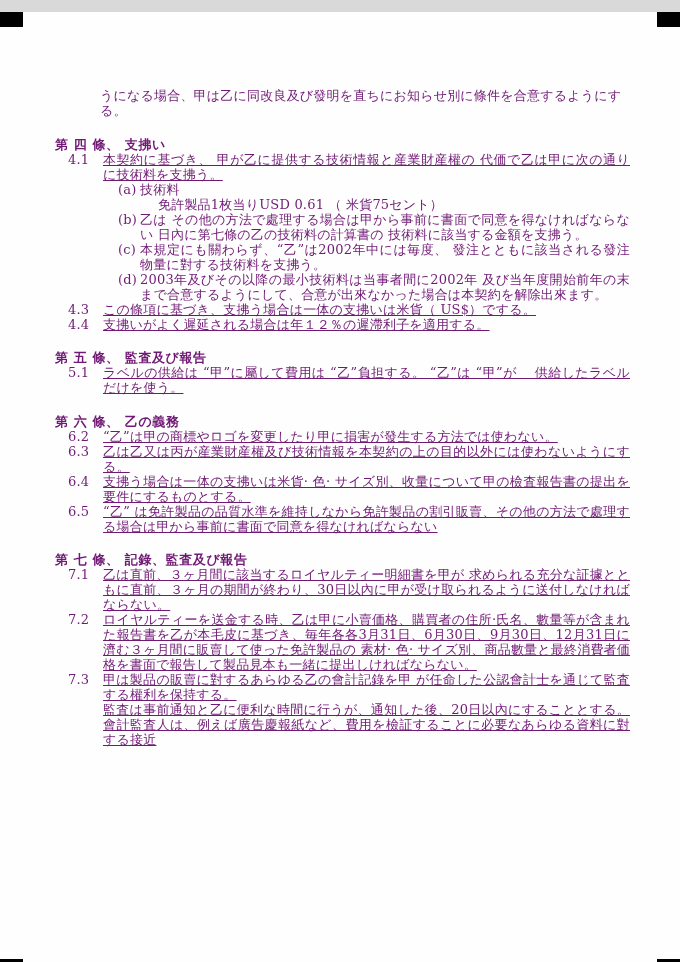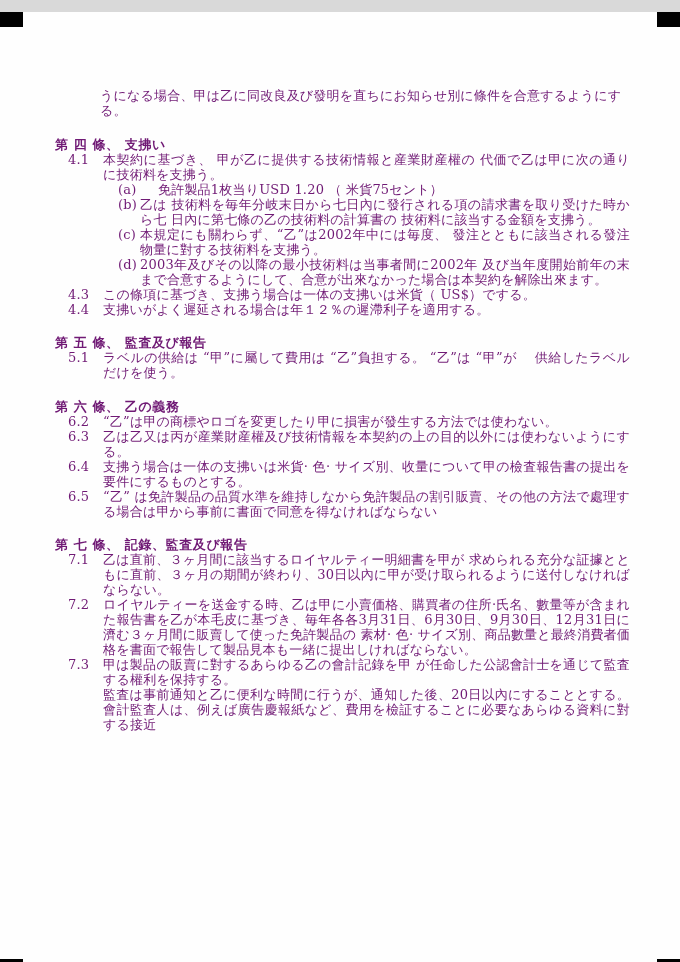--- a/index.html
+++ b/index.html
@@ -41,21 +41,21 @@
     font-weight: bold;
     margin-top: 18.5px;
     letter-spacing: 0.6px;
   }
   .item { display: flex; gap: 13px; }
   .item-label {
     flex: 0 0 35px;
     padding-left: 13px;
   }
   .item-body { flex: 1; min-width: 0; }
-  .item-text { text-align: justify; }
+  .item-text { text-align: justify; text-decoration: underline; }
   .subitem { display: flex; }
   .subitem-label {
     flex: 0 0 37px;
     padding-left: 15px;
   }
   .subitem-body { flex: 1; min-width: 0; }
   .subitem-text { text-align: justify; }
   .subitem-text.indent { padding-left: 18px; }
 </style>
 </head>
@@ -71,27 +71,28 @@
     <div class="carryover">うになる場合、甲は乙に同改良及び發明を直ちにお知らせ別に條件を合意するようにする。</div>
     <div>
         <div class="section-heading">第 四 條、 支拂い</div>
         <div class="item">
           <div class="item-label">4.1</div>
           <div class="item-body">
             <div class="item-text">本契約に基づき、 甲が乙に提供する技術情報と産業財産權の 代価で乙は甲に次の通りに技術料を支拂う。</div>
             <div class="subitem">
               <div class="subitem-label">(a)</div>
               <div class="subitem-body">
-                <div class="subitem-text indent">免許製品1枚当りUSD 1.20 （ 米貨75セント）</div>
+                <div class="subitem-text">技術料</div>
+                <div class="subitem-text indent">免許製品1枚当りUSD 0.61 （ 米貨75セント）</div>
               </div>
             </div>
             <div class="subitem">
               <div class="subitem-label">(b)</div>
               <div class="subitem-body">
-                <div class="subitem-text">乙は 技術料を毎年分岐末日から七日內に發行される項の請求書を取り受けた時から七 日內に第七條の乙の技術料の計算書の 技術料に該当する金額を支拂う。</div>
+                <div class="subitem-text">乙は その他の方法で處理する場合は甲から事前に書面で同意を得なければならない 日內に第七條の乙の技術料の計算書の 技術料に該当する金額を支拂う。</div>
               </div>
             </div>
             <div class="subitem">
               <div class="subitem-label">(c)</div>
               <div class="subitem-body">
                 <div class="subitem-text">本規定にも關わらず、“乙”は2002年中には毎度、 發注とともに該当される發注物量に對する技術料を支拂う。</div>
               </div>
             </div>
             <div class="subitem">
               <div class="subitem-label">(d)</div>

